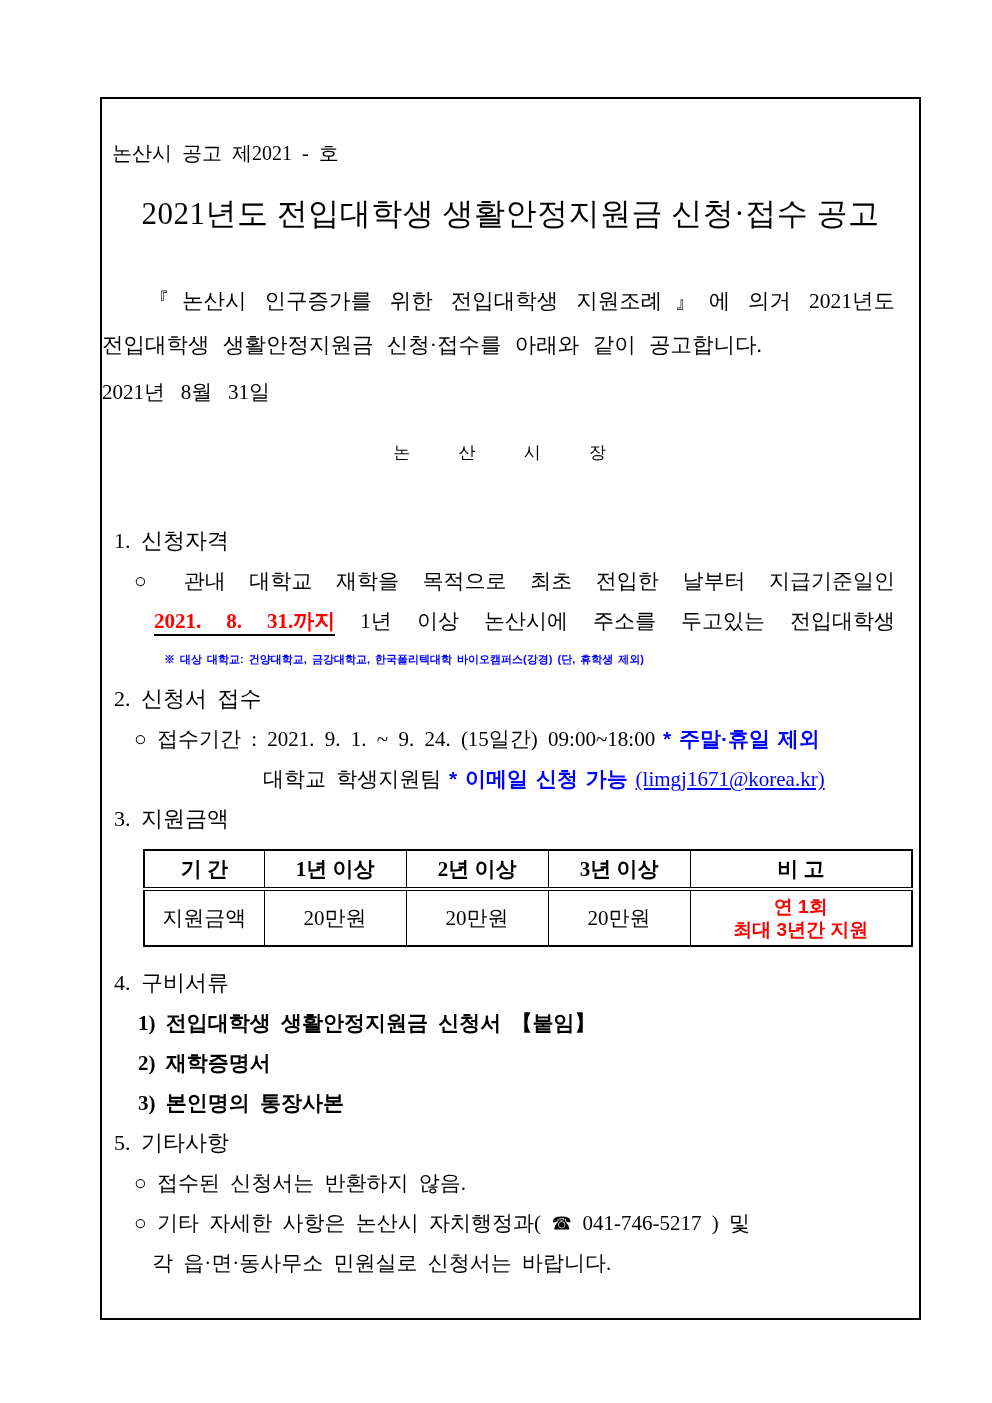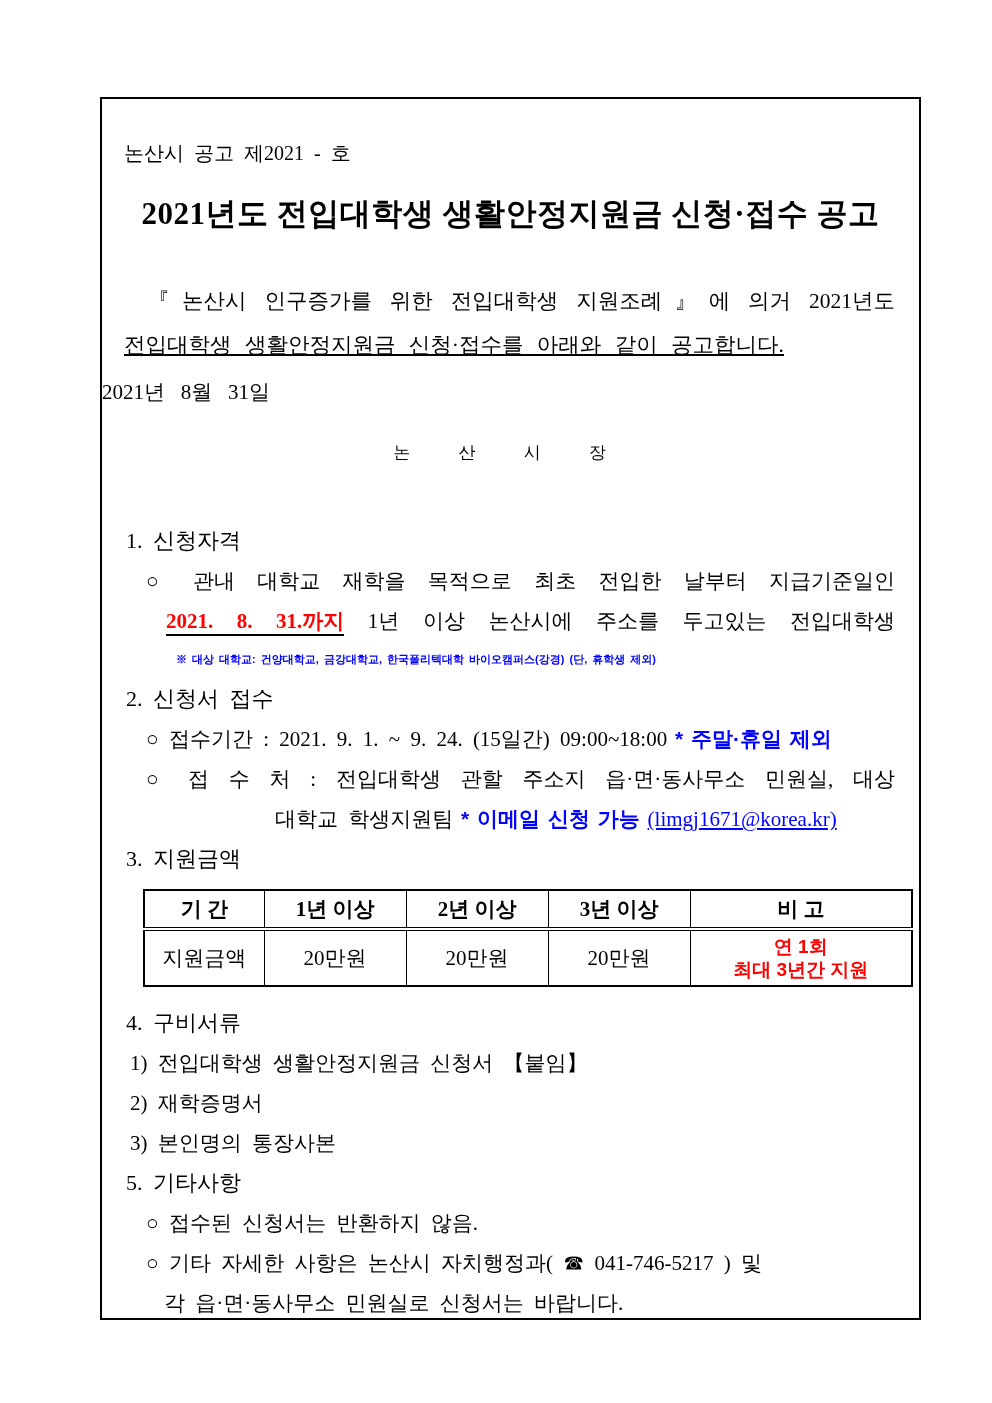--- a/index.html
+++ b/index.html
@@ -20,46 +20,45 @@
     box-sizing: border-box;
     border: 2px solid #000000;
     padding: 34px 0 0 0;
     overflow: hidden;
   }
   .line {
     font-size: 21px;
     line-height: 40px;
     word-spacing: 5px;
     white-space: nowrap;
-    margin-left: 12px;
   }
   .stretch {
     white-space: normal;
     text-align: justify;
     text-align-last: justify;
     padding-right: 24px;
   }
   .pre { white-space: pre; }
 
   .doc-number { padding-left: 10px; font-size: 20px; }
 
   .title {
     margin-top: 16px;
     font-size: 31px;
     line-height: 50px;
-    font-weight: bold;
+    font-weight: normal;
     text-align: center;
     letter-spacing: 0.5px;
     white-space: nowrap;
   }
 
   .intro { margin-top: 40px; }
   .intro-line { font-size: 21.5px; line-height: 44px; }
   .intro-line-1 { padding-left: 46px; }
-  .intro-line-2 { padding-left: 22px; word-spacing: 8px; text-decoration: underline; }
+  .intro-line-2 { word-spacing: 8px; }
 
   .date-line {
     margin-top: 8px;
     font-size: 21px;
     line-height: 34px;
   }
   .signer-line {
     margin-top: 24px;
     font-size: 17px;
     line-height: 40px;
@@ -122,21 +121,21 @@
   .c4 { width: 142px; } .c5 { width: 222px; }
   .remark-red {
     color: #ff0000;
     font-weight: bold;
     font-family: "Liberation Sans", sans-serif;
     font-size: 19px;
     line-height: 23px;
   }
 
   .sec4 { margin-top: 16px; }
-  .doc-item { padding-left: 16px; }
+  .doc-item { padding-left: 36px; font-weight: bold; }
   .etc-cont { padding-left: 50px; }
 </style>
 </head>
 <body>
 
 <div class="sheet">
 
   <div class="line doc-number">논산시 공고 제2021 - 호</div>
 
   <div class="title">2021년도 전입대학생 생활안정지원금 신청·접수 공고</div>
@@ -157,21 +156,20 @@
       <span class="red-bold">2021. 8. 31.까지</span><span> 1년 이상 논산시에 주소를 두고있는 전입대학생</span>
     </div>
     <div class="line note-line blue-sans">※ 대상 대학교: 건양대학교, 금강대학교, 한국폴리텍대학 바이오캠퍼스(강경) (단, 휴학생 제외)</div>
   </div>
 
   <div class="sec2">
     <div class="line sec-heading">2. 신청서 접수</div>
     <div class="line bullet-line">
       <span>○ 접수기간 : 2021. 9. 1. ~ 9. 24. (15일간) 09:00~18:00</span><span class="blue-sans"> * 주말·휴일 제외</span>
     </div>
-    <div class="line bullet-line stretch">○ 접 수 처 : 전입대학생 관할 주소지 읍·면·동사무소 민원실, 대상</div>
     <div class="line email-indent">
       <span>대학교 학생지원팀</span><span class="blue-sans"> * 이메일 신청 가능 </span><span class="email-link">(limgj1671@korea.kr)</span>
     </div>
   </div>
 
   <div>
     <div class="line sec-heading">3. 지원금액</div>
     <table class="support-table">
       <colgroup>
         <col class="c1">

